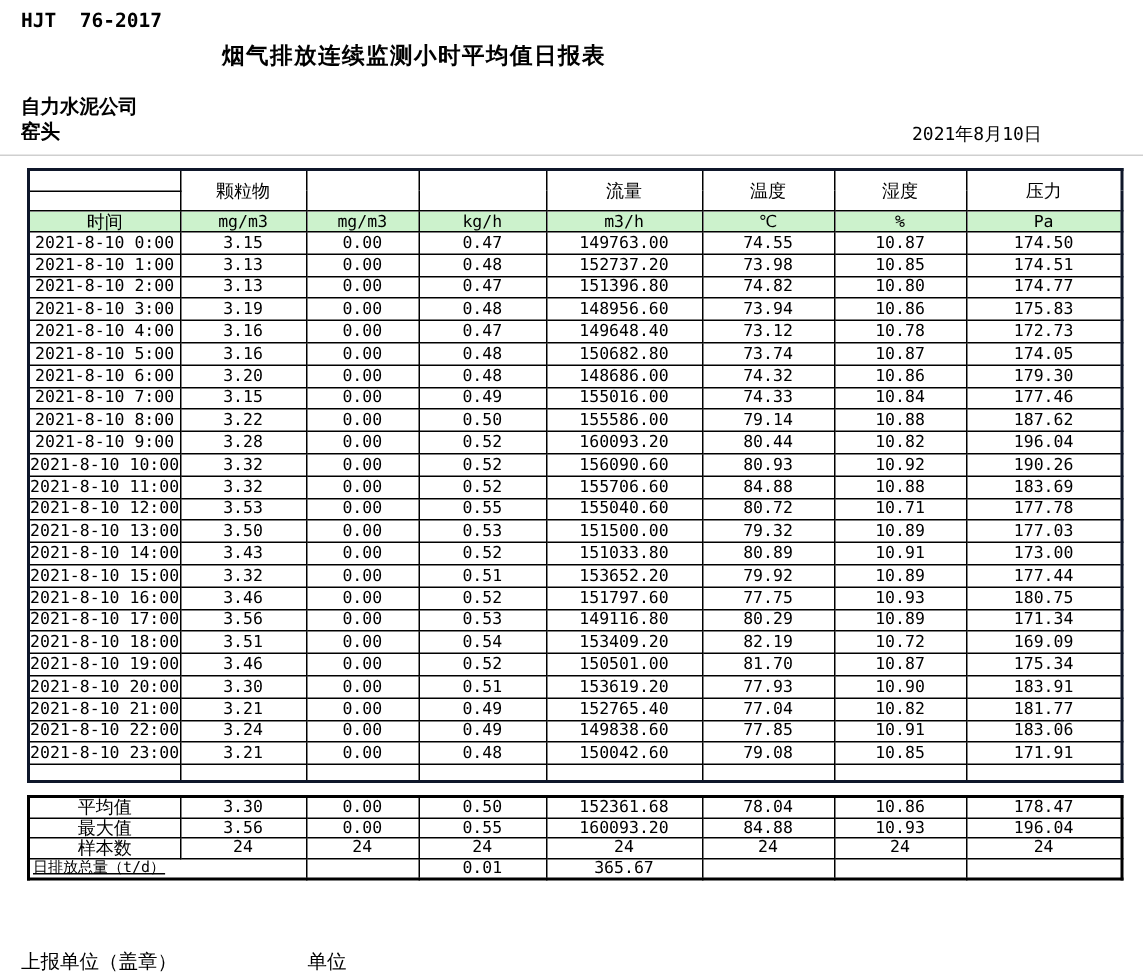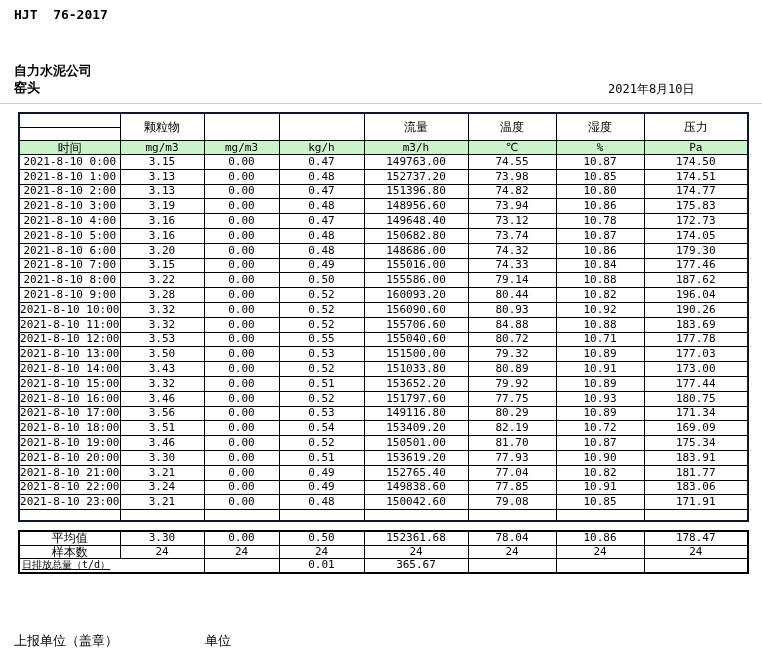--- a/index.html
+++ b/index.html
@@ -39,20 +39,21 @@
   .note{left:14px;top:612px;font-size:13px;}
   .report-unit{left:14px;top:632px;font-size:13px;}
   .unit-lab{left:205px;top:632px;font-size:13px;}
 </style>
 </head>
 <body>
 
 <div class="page">
 
   <div class="abs doc-code">HJT  76-2017</div>
+  <div class="abs title">烟气排放连续监测小时平均值日报表</div>
   <div class="abs company">自力水泥公司</div>
   <div class="abs location">窑头</div>
   <div class="abs date">2021年8月10日</div>
   <div class="abs topline"></div>
 
   <table class="main">
     <colgroup>
       <col style="width:101px">
         <col style="width:84px">
         <col style="width:75px">
@@ -359,20 +360,30 @@
           <td class="sum-label">平均值</td>
           <td>3.30</td>
           <td>0.00</td>
           <td>0.50</td>
           <td>152361.68</td>
           <td>78.04</td>
           <td>10.86</td>
           <td>178.47</td>
         </tr>
         <tr>
+          <td class="sum-label">最大值</td>
+          <td>3.56</td>
+          <td>0.00</td>
+          <td>0.55</td>
+          <td>160093.20</td>
+          <td>84.88</td>
+          <td>10.93</td>
+          <td>196.04</td>
+        </tr>
+        <tr>
           <td class="sum-label">样本数</td>
           <td>24</td>
           <td>24</td>
           <td>24</td>
           <td>24</td>
           <td>24</td>
           <td>24</td>
           <td>24</td>
         </tr>
       </tbody>

